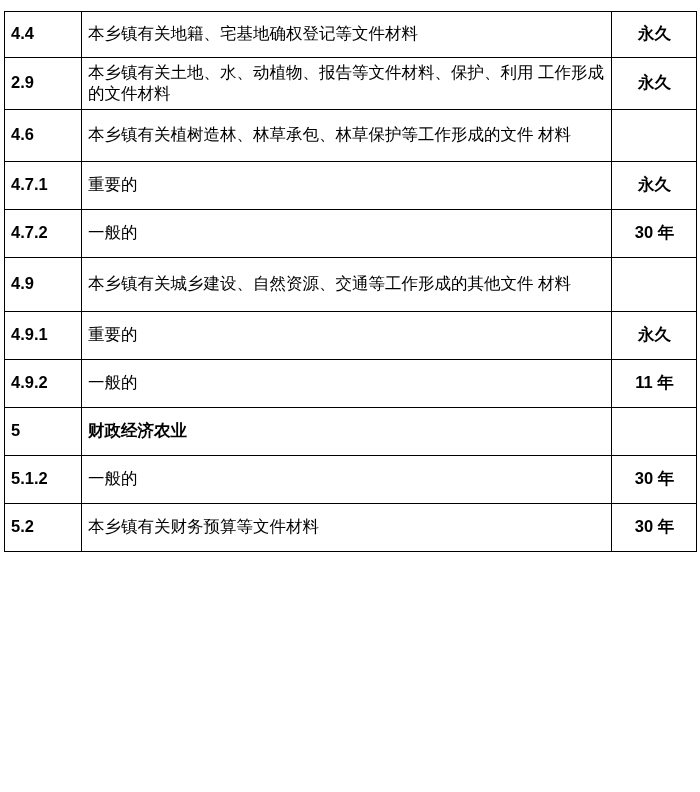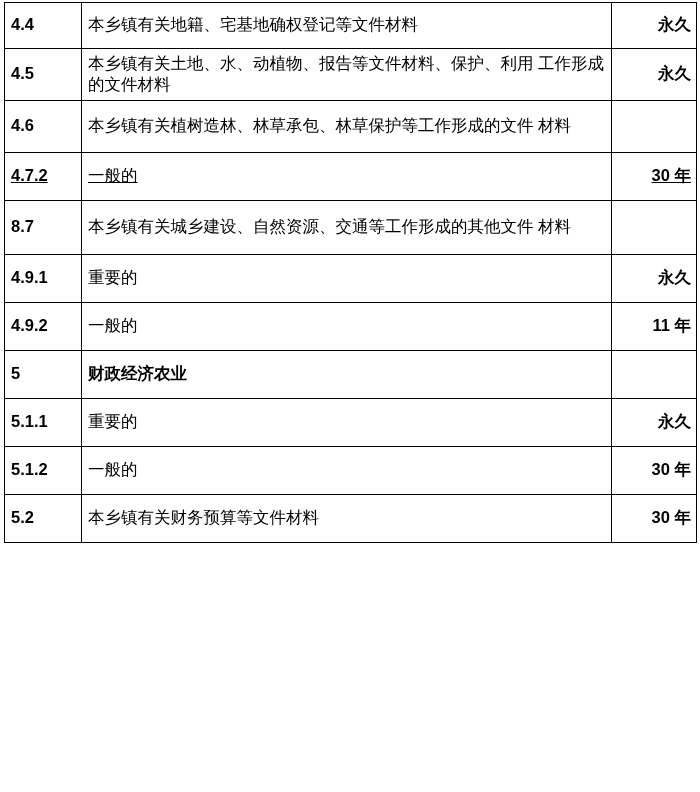--- a/index.html
+++ b/index.html
@@ -18,21 +18,21 @@
     width: 700px;
     height: 792px;
     position: relative;
     box-sizing: border-box;
   }
   table.retention-table {
     border-collapse: collapse;
     table-layout: fixed;
     width: 692px;
     margin-left: 4px;
-    margin-top: 2px;
+    margin-top: 11px;
     padding-left: 27px;
   }
   table.retention-table td {
     border: 1.6px solid #000000;
     padding: 3px 5px 4px 6px;
     vertical-align: middle;
     font-size: 16.5px;
     line-height: 1.28;
     word-break: break-all;
   }
@@ -51,21 +51,21 @@
     text-align: left;
     padding-left: 9px;
     padding-right: 4px;
   }
   td.desc.bold {
     font-weight: bold;
   }
   td.keep {
     font-weight: bold;
     font-size: 16.5px;
-    text-align: right;
+    text-align: center;
     padding-left: 6px;
     white-space: nowrap;
   }
 </style>
 </head>
 <body>
 
 <div class="sheet">
   <table class="retention-table">
     <colgroup>
@@ -73,60 +73,60 @@
       <col class="c-desc">
       <col class="c-keep">
     </colgroup>
     <tbody>
         <tr style="height: 46px;">
           <td class="code">4.4</td>
           <td class="desc">本乡镇有关地籍、宅基地确权登记等文件材料</td>
           <td class="keep">永久</td>
         </tr>
         <tr style="height: 52px;">
-          <td class="code">4.5</td>
+          <td class="code">2.9</td>
           <td class="desc">本乡镇有关土地、水、动植物、报告等文件材料、保护、利用 工作形成的文件材料</td>
           <td class="keep">永久</td>
         </tr>
         <tr style="height: 52px;">
           <td class="code">4.6</td>
           <td class="desc">本乡镇有关植树造林、林草承包、林草保护等工作形成的文件 材料</td>
           <td class="keep"></td>
         </tr>
-        <tr style="height: 48px; text-decoration: underline;">
+        <tr style="height: 48px;">
+          <td class="code">4.7.1</td>
+          <td class="desc">重要的</td>
+          <td class="keep">永久</td>
+        </tr>
+        <tr style="height: 48px;">
           <td class="code">4.7.2</td>
           <td class="desc">一般的</td>
           <td class="keep">30 年</td>
         </tr>
         <tr style="height: 54px;">
-          <td class="code">8.7</td>
+          <td class="code">4.9</td>
           <td class="desc">本乡镇有关城乡建设、自然资源、交通等工作形成的其他文件 材料</td>
           <td class="keep"></td>
         </tr>
         <tr style="height: 48px;">
           <td class="code">4.9.1</td>
           <td class="desc">重要的</td>
           <td class="keep">永久</td>
         </tr>
         <tr style="height: 48px;">
           <td class="code">4.9.2</td>
           <td class="desc">一般的</td>
           <td class="keep">11 年</td>
         </tr>
         <tr style="height: 48px;">
           <td class="code">5</td>
           <td class="desc bold">财政经济农业</td>
           <td class="keep"></td>
         </tr>
         <tr style="height: 48px;">
-          <td class="code">5.1.1</td>
-          <td class="desc">重要的</td>
-          <td class="keep">永久</td>
-        </tr>
-        <tr style="height: 48px;">
           <td class="code">5.1.2</td>
           <td class="desc">一般的</td>
           <td class="keep">30 年</td>
         </tr>
         <tr style="height: 48px;">
           <td class="code">5.2</td>
           <td class="desc">本乡镇有关财务预算等文件材料</td>
           <td class="keep">30 年</td>
         </tr>
       </tbody>

